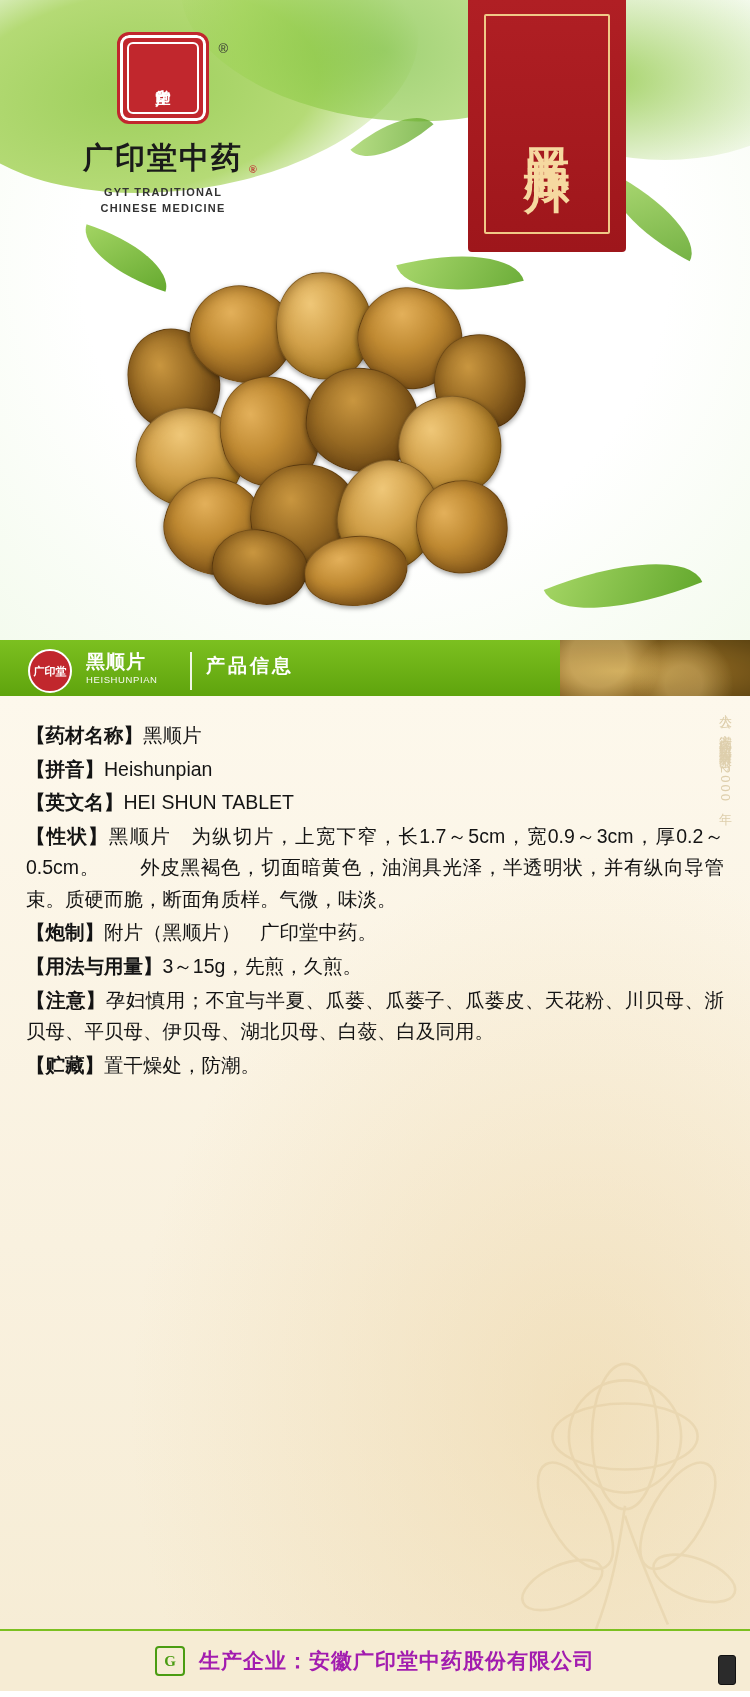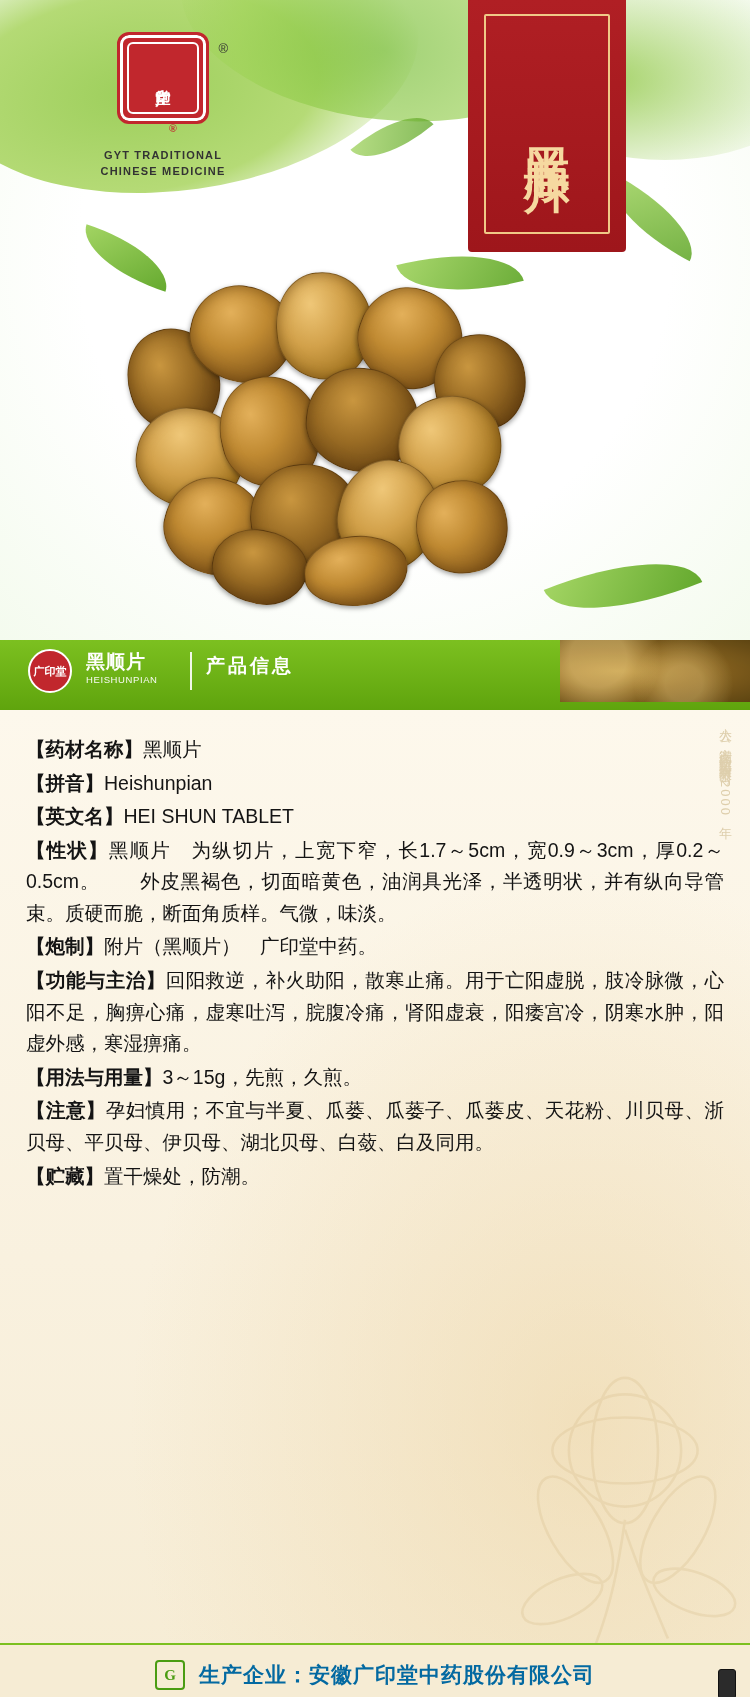--- a/index.html
+++ b/index.html
@@ -178,21 +178,21 @@
     box-shadow: 0 2px 5px rgba(0,0,0,.38), inset 0 0 14px rgba(90,55,12,.55);
     border: 1px solid rgba(70,42,10,.55);
   }
   .chip.d { background: radial-gradient(ellipse at 40% 32%, #c9963f 0%, #9a6c24 42%, #6a4513 78%, #42290a 100%); }
   .chip.l { background: radial-gradient(ellipse at 38% 28%, #efc778 0%, #d2a14a 40%, #a2741f 76%, #6d4a12 100%); }
 
   
   .section-bar {
     position: relative;
     width: 750px;
-    height: 70px;
+    height: 56px;
     background: linear-gradient(180deg, #7cc020 0%, #5fa40d 100%);
     overflow: hidden;
   }
   .section-bar .corner-photo {
     position: absolute;
     right: 0; top: 0;
     width: 190px; height: 62px;
     background:
       radial-gradient(ellipse at 30% 50%, #b98a3a 0%, #8c6121 45%, #5d3f12 100%);
     opacity: .95;
@@ -303,21 +303,21 @@
     border: 2px solid #4a9c12;
     border-radius: 4px;
     color: #4a9c12;
     font-size: 15px;
     display: flex; align-items: center; justify-content: center;
     font-family: "Liberation Serif", "DejaVu Serif", serif;
     font-weight: bold;
   }
   .footer .ftext {
     font-size: 21px;
-    color: #0369a1;
+    color: #a21caf;
     font-weight: bold;
     letter-spacing: 1px;
   }
   .footer .fphone {
     position: absolute;
     right: 14px; bottom: 6px;
     width: 18px; height: 30px;
     border-radius: 3px;
     background: #2b2b2b;
     border: 1px solid #111;
@@ -338,20 +338,21 @@
     <div class="leaf l3"></div>
     <div class="leaf l4"></div>
     <div class="leaf l5"></div>
 
     <div class="logo-block">
       <div class="logo-seal">
         <div class="seal-inner">广印堂</div>
         <span class="reg-mark">®</span>
       </div>
       <div class="logo-cn">
+        <span>广印堂中药</span>
         <span class="tm">®</span>
       </div>
       <div class="logo-en">
         <div>GYT TRADITIONAL</div>
         <div>CHINESE MEDICINE</div>
       </div>
     </div>
 
     <div class="red-banner">
       <div class="frame"></div>
@@ -419,23 +420,20 @@
     <div class="p">
       <b>【英文名】</b><span>HEI SHUN TABLET</span>
     </div>
     <div class="p">
       <b>【性状】</b><span>黑顺片　为纵切片，上宽下窄，长1.7～5cm，宽0.9～3cm，厚0.2～0.5cm。　　外皮黑褐色，切面暗黄色，油润具光泽，半透明状，并有纵向导管束。质硬而脆，断面角质样。气微，味淡。</span>
     </div>
     <div class="p">
       <b>【炮制】</b><span>附片（黑顺片）　广印堂中药。</span>
     </div>
     <div class="p">
-      <b>【功能与主治】</b><span>回阳救逆，补火助阳，散寒止痛。用于亡阳虚脱，肢冷脉微，心阳不足，胸痹心痛，虚寒吐泻，脘腹冷痛，肾阳虚衰，阳痿宫冷，阴寒水肿，阳虚外感，寒湿痹痛。</span>
-    </div>
-    <div class="p">
       <b>【用法与用量】</b><span>3～15g，先煎，久煎。</span>
     </div>
     <div class="p">
       <b>【注意】</b><span>孕妇慎用；不宜与半夏、瓜蒌、瓜蒌子、瓜蒌皮、天花粉、川贝母、浙贝母、平贝母、伊贝母、湖北贝母、白蔹、白及同用。</span>
     </div>
     <div class="p">
       <b>【贮藏】</b><span>置干燥处，防潮。</span>
     </div>
 
     <div class="footer">

